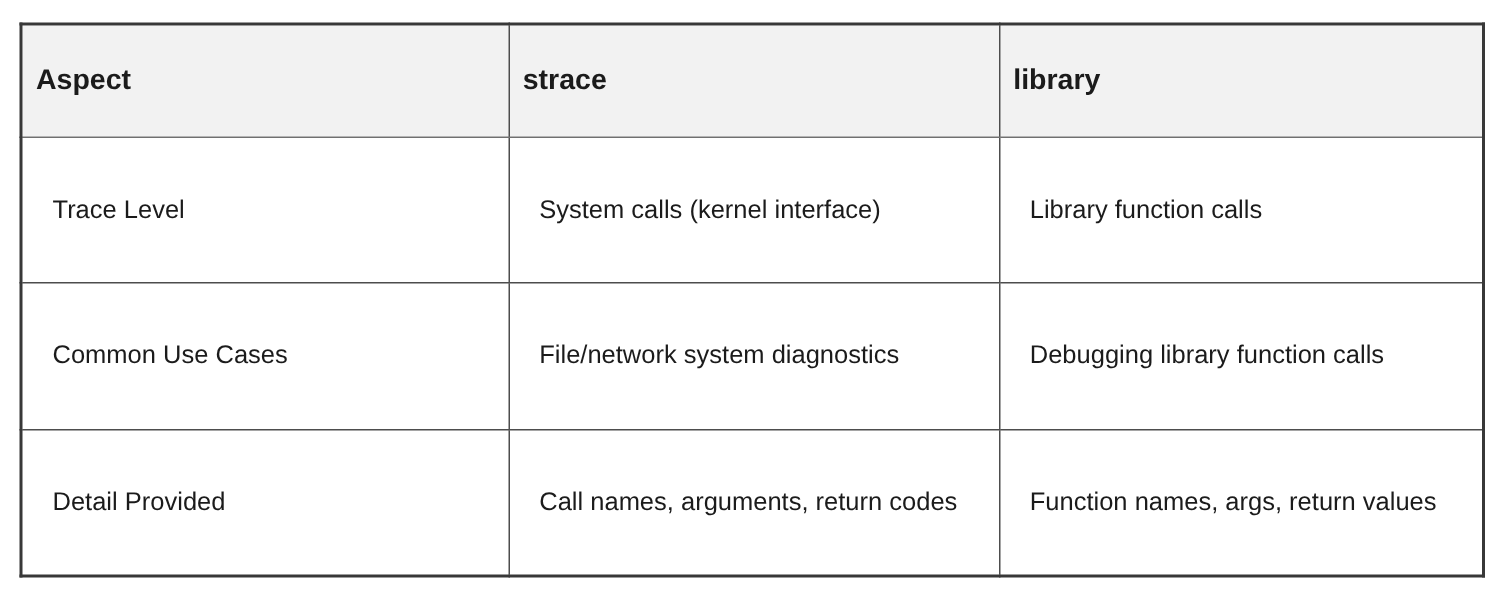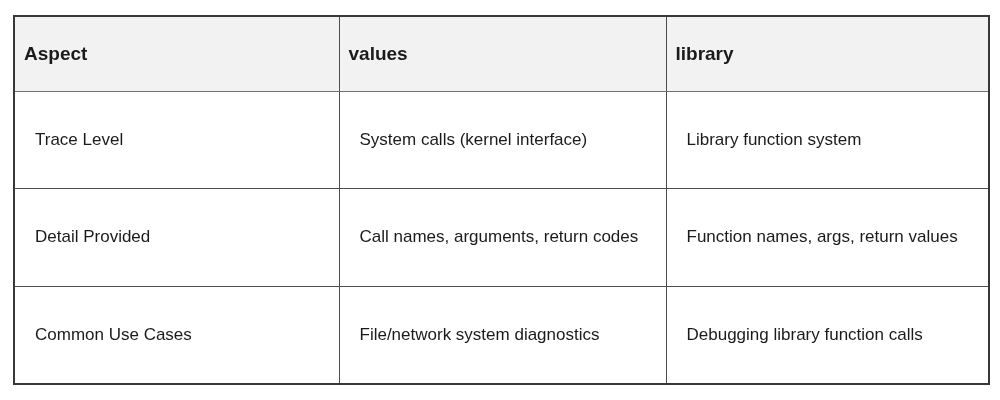--- a/index.html
+++ b/index.html
@@ -61,35 +61,35 @@
 <div class="page">
   <table class="compare">
     <colgroup>
       <col class="c1">
       <col class="c2">
       <col class="c3">
     </colgroup>
     <thead>
       <tr>
         <th>Aspect</th>
-        <th>values</th>
+        <th>strace</th>
         <th>library</th>
       </tr>
     </thead>
     <tbody>
       <tr>
         <td>Trace Level</td>
         <td>System calls (kernel interface)</td>
-        <td>Library function system</td>
+        <td>Library function calls</td>
+      </tr>
+      <tr>
+        <td>Common Use Cases</td>
+        <td>File/network system diagnostics</td>
+        <td>Debugging library function calls</td>
       </tr>
       <tr>
         <td>Detail Provided</td>
         <td>Call names, arguments, return codes</td>
         <td>Function names, args, return values</td>
       </tr>
-      <tr>
-        <td>Common Use Cases</td>
-        <td>File/network system diagnostics</td>
-        <td>Debugging library function calls</td>
-      </tr>
     </tbody>
   </table>
 </div>
 
 </body></html>

